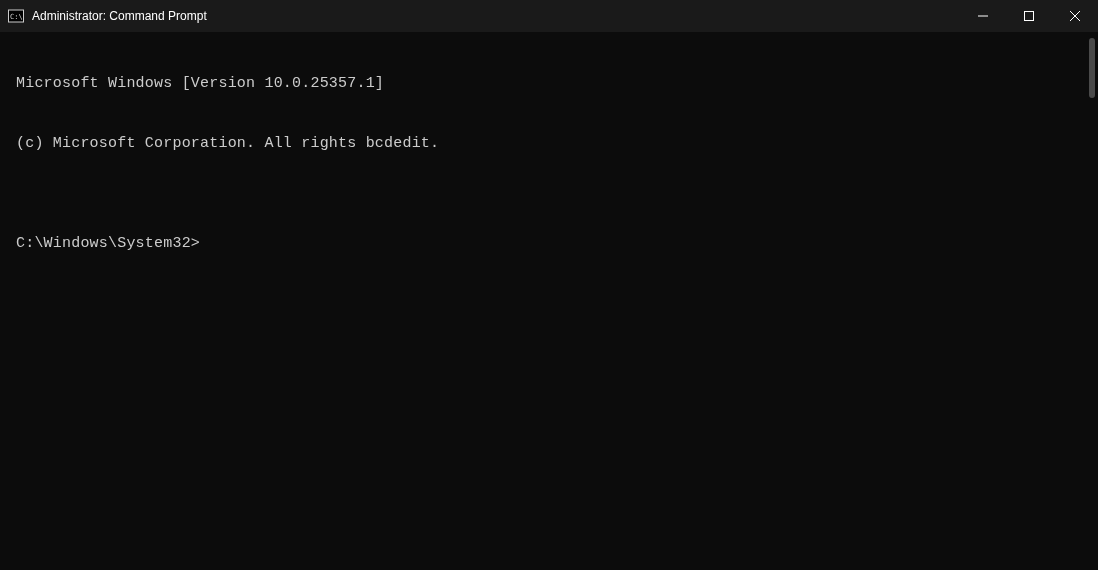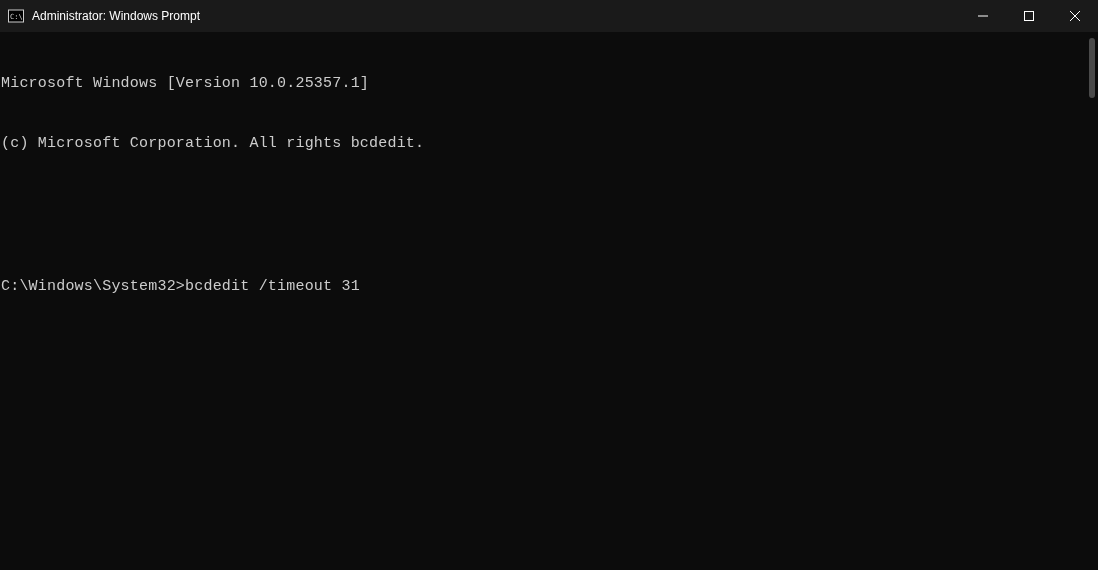--- a/index.html
+++ b/index.html
@@ -55,36 +55,35 @@
       color: #ffffff;
       background: transparent;
       border: none;
       cursor: pointer;
     }
     .terminal-area {
       position: relative;
       width: 100%;
       height: calc(100% - 32px);
       background: #0c0c0c;
-      padding: 2px 0 0 1px;
+      padding: 2px 0 0 16px;
     }
     .terminal-content {
       font-family: Consolas, 'Courier New', monospace;
       font-size: 15px;
       line-height: 20px;
       color: #cccccc;
       white-space: pre;
       letter-spacing: 0.2px;
     }
     .terminal-line {
       display: block;
     }
     .prompt-line {
       display: flex;
-      margin-top: 43px;
     }
     .scrollbar {
       position: absolute;
       right: 3px;
       top: 6px;
       width: 6px;
       height: 60px;
       background: #4a4a4a;
       border-radius: 3px;
     }
@@ -93,21 +92,21 @@
 <body>
 
 <div class="titlebar">
   <div class="titlebar-left">
     <span class="app-icon">
       <svg viewBox="0 0 16 16">
         <rect x="0.5" y="2" width="15" height="12" fill="#000" stroke="#ccc" stroke-width="1"></rect>
         <text x="2" y="11" font-size="7" fill="#ccc" font-family="monospace">C:\</text>
       </svg>
     </span>
-    <span>Administrator: Windows Prompt</span>
+    <span>Administrator: Command Prompt</span>
   </div>
   <div class="window-controls">
     <button class="win-btn">
       <svg width="10" height="10" viewBox="0 0 10 10">
         <line x1="0" y1="5" x2="10" y2="5" stroke="#ffffff" stroke-width="1"></line>
       </svg>
     </button>
     <button class="win-btn">
       <svg width="10" height="10" viewBox="0 0 10 10">
         <rect x="0.5" y="0.5" width="9" height="9" fill="none" stroke="#ffffff" stroke-width="1"></rect>
@@ -120,16 +119,16 @@
       </svg>
     </button>
   </div>
 </div>
 
 <div class="terminal-area">
   <div class="terminal-content">
     <span class="terminal-line">Microsoft Windows [Version 10.0.25357.1]</span>
     <span class="terminal-line">(c) Microsoft Corporation. All rights bcdedit.</span>
     <span class="terminal-line"></span>
-    <span class="prompt-line"><span>C:\Windows\System32&gt;</span><span>bcdedit /timeout 31</span></span>
+    <span class="prompt-line"><span>C:\Windows\System32&gt;</span></span>
   </div>
   <div class="scrollbar"></div>
 </div>
 
 </body></html>

